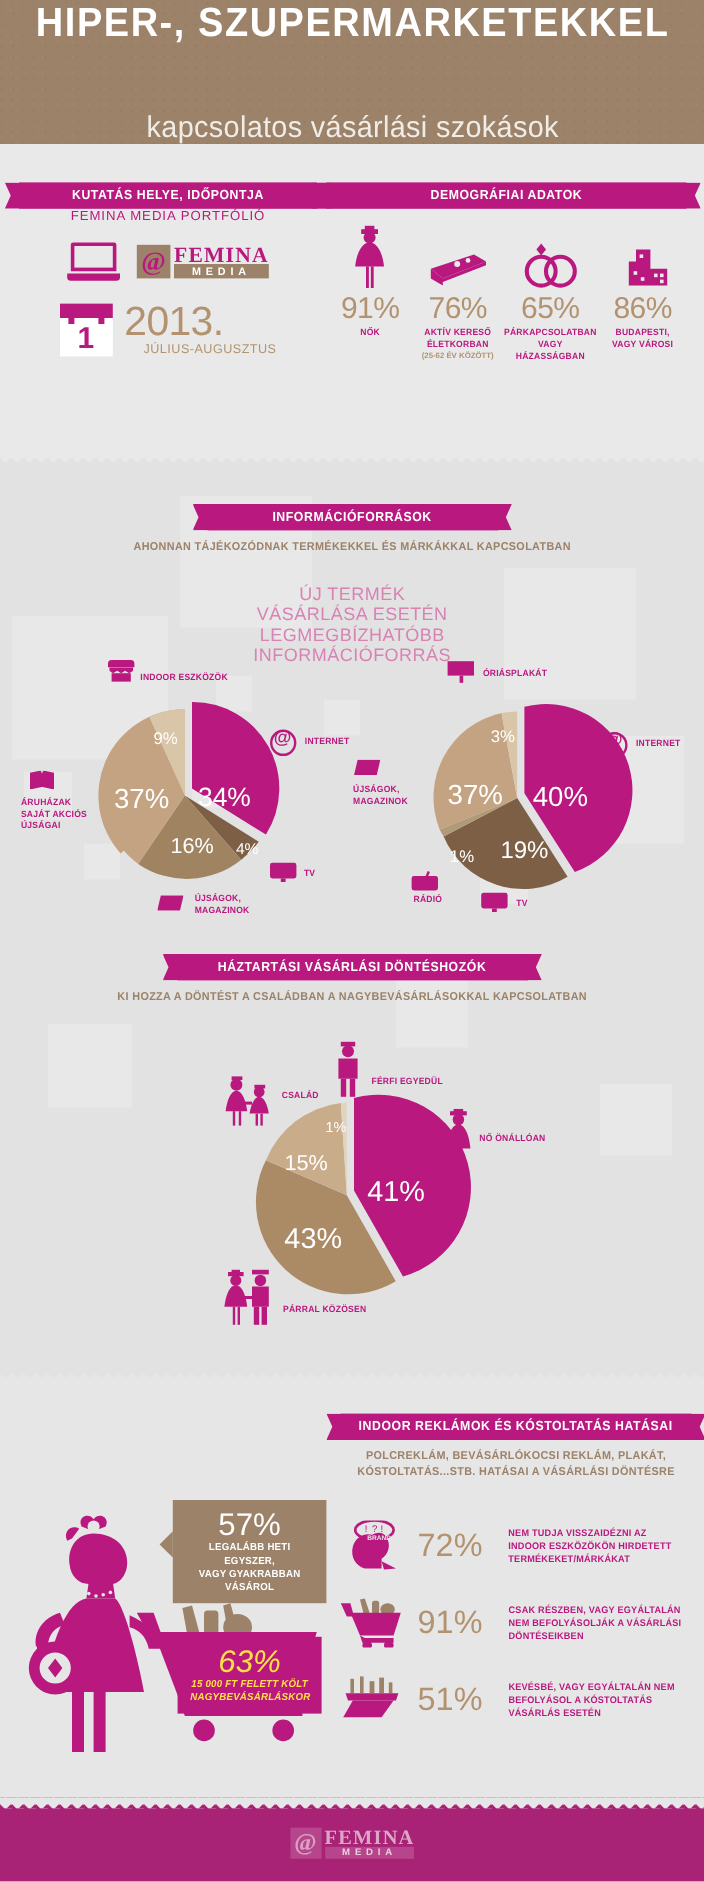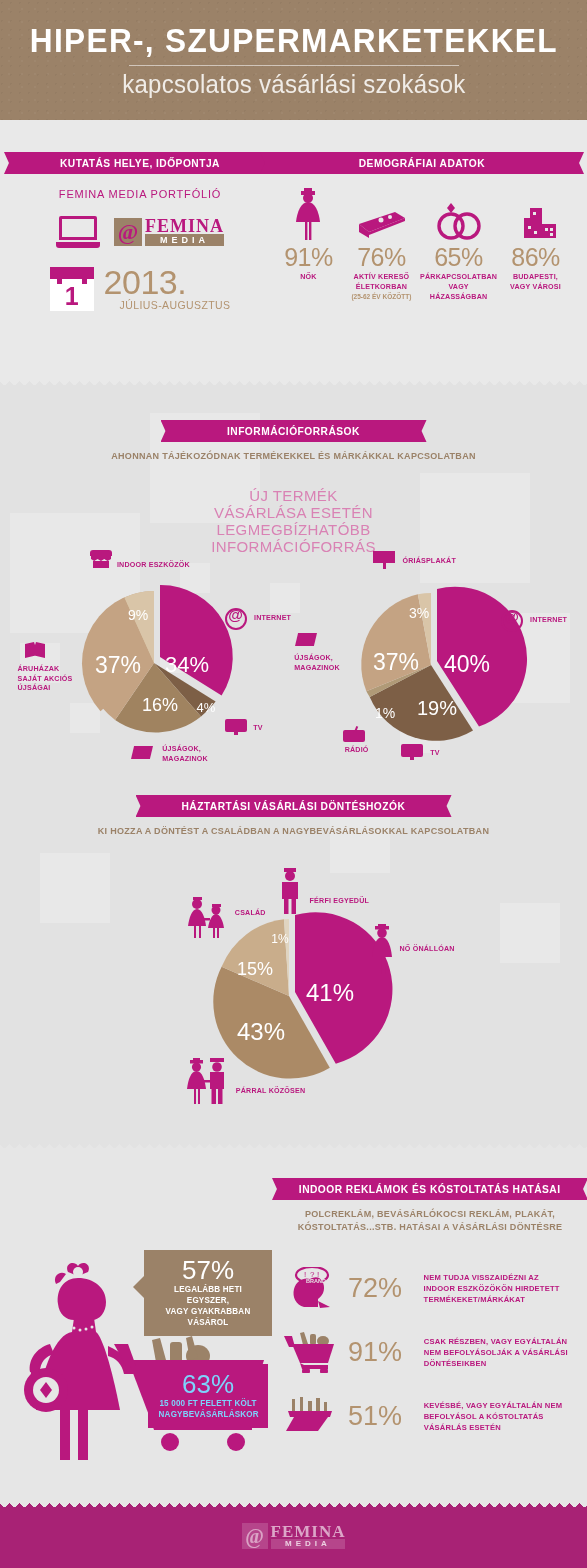--- a/index.html
+++ b/index.html
@@ -10,21 +10,21 @@
   }
   .page { position:relative; width:587px; height:1568px; }
 
   
   .header {
     position:absolute; left:0; top:0; width:587px; height:120px;
     background:#9b8268;
     background-image:radial-gradient(circle at 20% 30%, rgba(0,0,0,.04) 1px, transparent 1px),
                      radial-gradient(circle at 70% 70%, rgba(255,255,255,.04) 1px, transparent 1px);
     background-size:9px 9px, 13px 13px;
-    display:flex; flex-direction:column; align-items:center; justify-content:center;
+    display:flex; flex-direction:column; align-items:center; justify-content:center;gap:22px;
   }
   .header h1 {
     color:#fff; font-size:34px; font-weight:bold; letter-spacing:1.4px;
     transform:scaleX(.93); font-family:"Liberation Sans", sans-serif;
   }
   .header .rule { width:330px; height:1px; background:rgba(255,255,255,.55); margin:5px 0 4px; }
   .header h2 {
     color:#f0ece7; font-size:25px; font-weight:normal; letter-spacing:.3px;
     transform:scaleX(.96);
   }
@@ -65,21 +65,20 @@
 
   .subtitle {
     text-align:center; color:#9b8268; font-size:9.5px; font-weight:bold;
     letter-spacing:.3px; margin-top:7px; line-height:13px; transform:scaleX(.95);
   }
 
   
   .research { position:absolute; left:16px; top:152px; width:248px; }
   .portfolio {
     text-align:center; color:#b9187e; font-size:11px; letter-spacing:.8px;
-    margin-top:14px;
   }
   .logo-row { display:flex; align-items:center; justify-content:center; gap:14px; margin-top:16px; }
   .laptop { width:44px; height:32px; position:relative; }
   .laptop .scr { position:absolute; left:3px; top:0; width:38px; height:24px;
                  background:#b9187e; border-radius:2px 2px 0 0; }
   .laptop .scr:after { content:""; position:absolute; left:3px; top:3px; right:3px; bottom:3px;
                  background:#e9e9e9; }
   .laptop .base { position:absolute; left:0; bottom:0; width:44px; height:6px;
                  background:#b9187e; border-radius:0 0 3px 3px; }
   .fm-logo { display:flex; align-items:stretch; height:28px; }
@@ -157,21 +156,21 @@
   .bl { position:absolute; left:14px; top:1178px; width:258px; }
   .br { position:absolute; left:284px; top:1178px; width:292px; }
   .bubble-brown {
     background:#9b8268; color:#fff; padding:6px 8px 8px; position:relative;
   }
   .bubble-brown:before { content:""; position:absolute; left:-11px; top:26px;
     border:11px solid transparent; border-right-color:#9b8268; border-left:0; }
   .bubble-pct { font-size:26px; text-align:center; line-height:28px; }
   .bubble-txt { font-size:8.5px; font-weight:bold; text-align:center; line-height:11px;
                 letter-spacing:.2px; transform:scaleX(.95); }
-  .bubble-pink { background:#b9187e; color:#7dd3fc; padding:6px 8px 8px; position:relative; }
+  .bubble-pink { background:#b9187e; color:#fde047; padding:6px 8px 8px; position:relative;font-style:italic; }
 
   .stat-row { display:flex; align-items:center; gap:10px; margin-top:16px; }
   .stat-ico { width:54px; height:42px; flex:none; position:relative; }
   .stat-pct { color:#b3936f; font-size:27px; line-height:29px; width:62px; flex:none; }
   .stat-txt { color:#b9187e; font-size:8px; font-weight:bold; line-height:11px;
               letter-spacing:.2px; transform:scaleX(.95); }
 
   
   .footer { position:absolute; left:0; top:1500px; width:587px; height:68px; background:#a82275; }
   .footer-zig { position:absolute; left:0; top:1498px; width:587px; height:9px; z-index:6;

